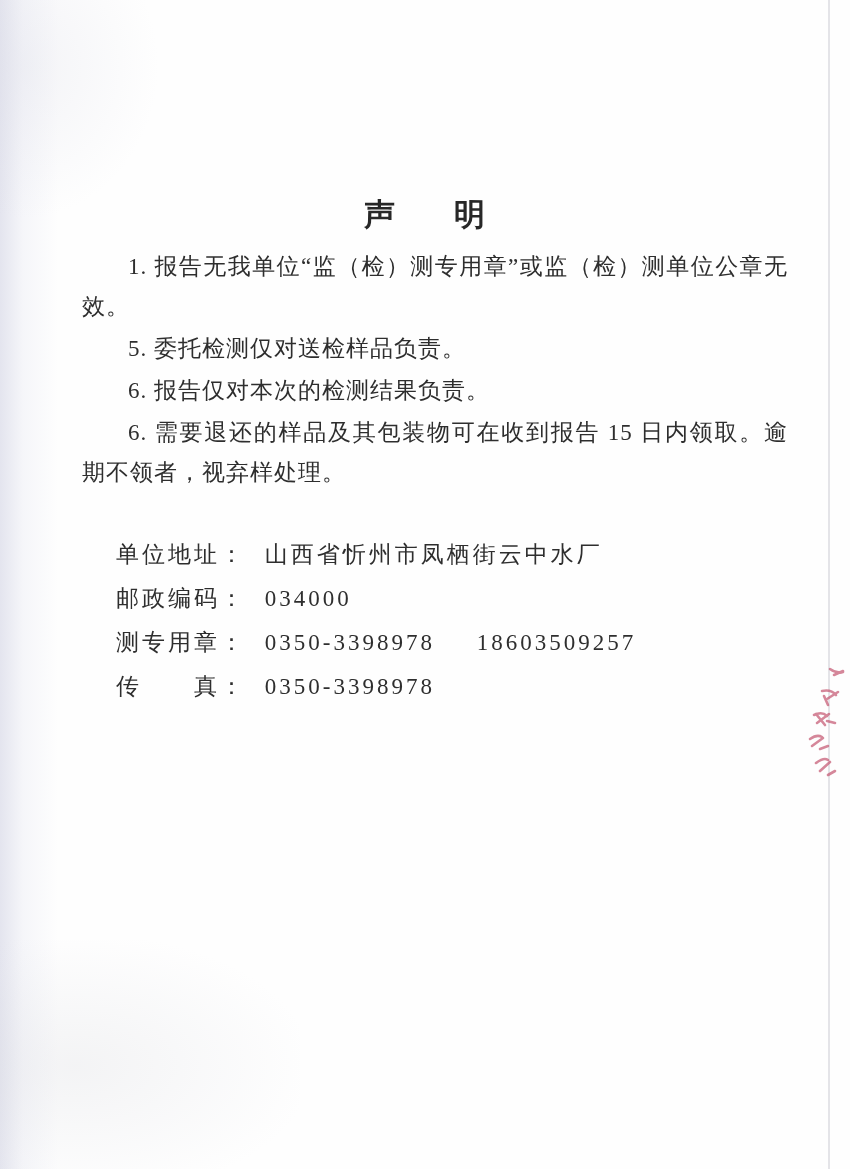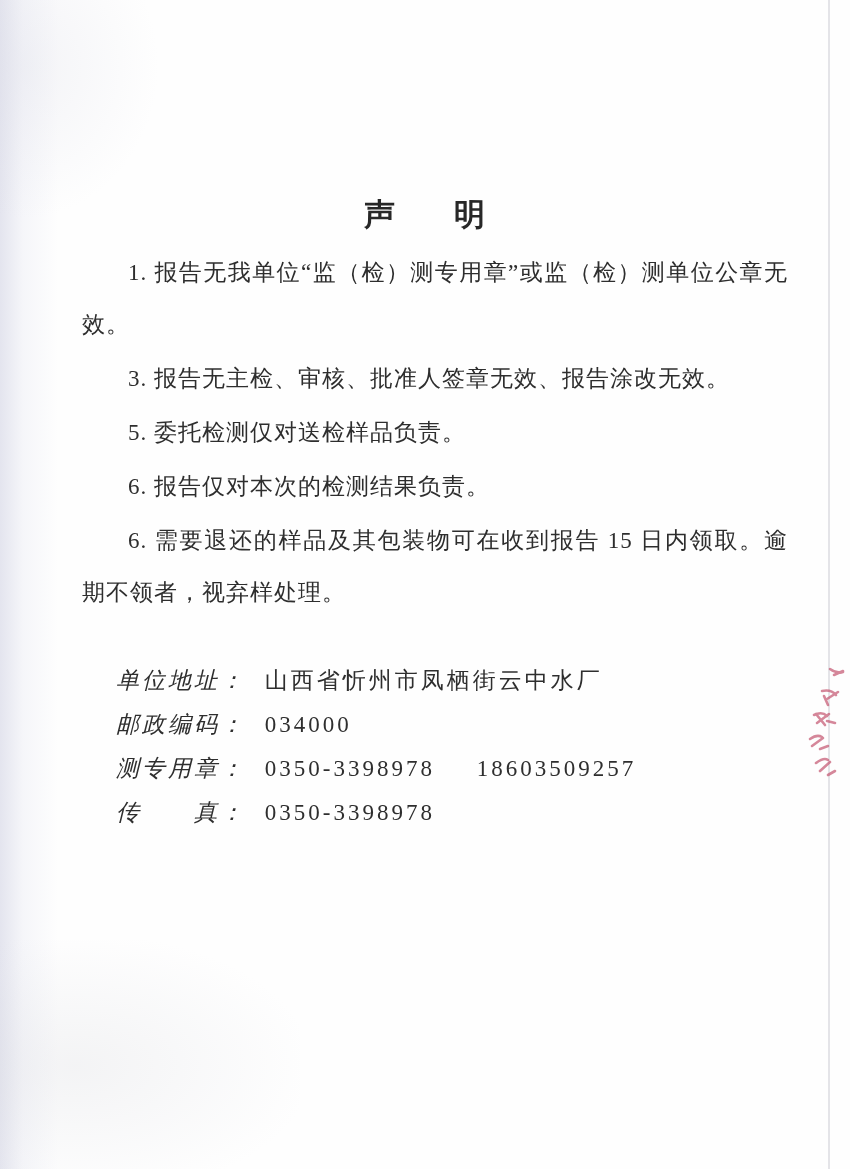--- a/index.html
+++ b/index.html
@@ -46,37 +46,37 @@
     line-height: 34px;
     font-weight: bold;
     letter-spacing: 1px;
     color: #272727;
   }
   
   .items {
     width: 706px;
     margin: 15px 0 0 82px;
     font-size: 23px;
-    line-height: 52px;
+    line-height: 40px;
     letter-spacing: 1px;
     text-align: justify;
   }
   .items p {
     margin: 0 0 2px 0;
     text-indent: 2em;
   }
   
   .contact {
     margin: 40px 0 0 116px;
     font-size: 23px;
     line-height: 44px;
     letter-spacing: 3px;
   }
   .contact .row { white-space: nowrap; }
-  .contact .label { display: inline-block; font-style: italic; }
+  .contact .label { display: inline-block; }
   .contact .value { margin-left: 10px; }
   .contact .value2 { margin-left: 33px; text-align: center; }
   
   .stamp-wrap {
     position: absolute;
     left: 800px; top: 663px;
     width: 50px; height: 120px;
     overflow: hidden;
     pointer-events: none;
     opacity: 0.8;
@@ -92,21 +92,20 @@
   <div class="blotch-bottom-left"></div>
   <div class="edge-line-right"></div>
 
   <div class="title-row">
     <span>声</span>
     <span>明</span>
   </div>
 
   <div class="items">
     <p>1.  报告无我单位“监（检）测专用章”或监（检）测单位公章无效。</p>
-    <p>3.  报告无主检、审核、批准人签章无效、报告涂改无效。</p>
     <p>5.  委托检测仅对送检样品负责。</p>
     <p>6.  报告仅对本次的检测结果负责。</p>
     <p>6.  需要退还的样品及其包装物可在收到报告 15 日内领取。逾期不领者，视弃样处理。</p>
   </div>
 
   <div class="contact">
     <div class="row">
       <span class="label">单位地址：</span>
       <span class="value">山西省忻州市凤栖街云中水厂</span>
     </div>

